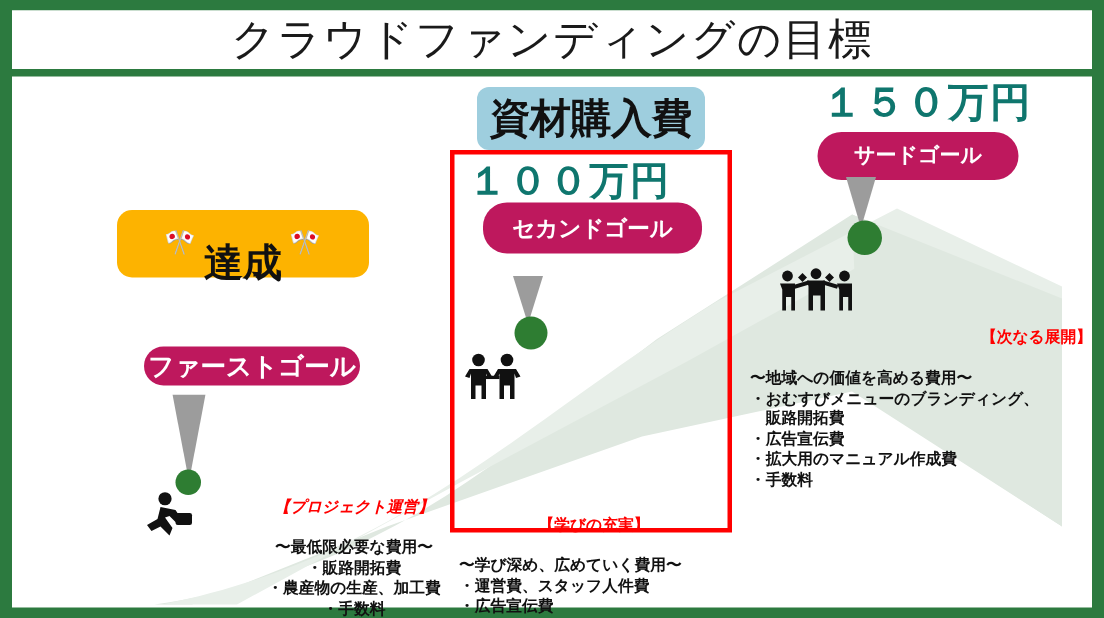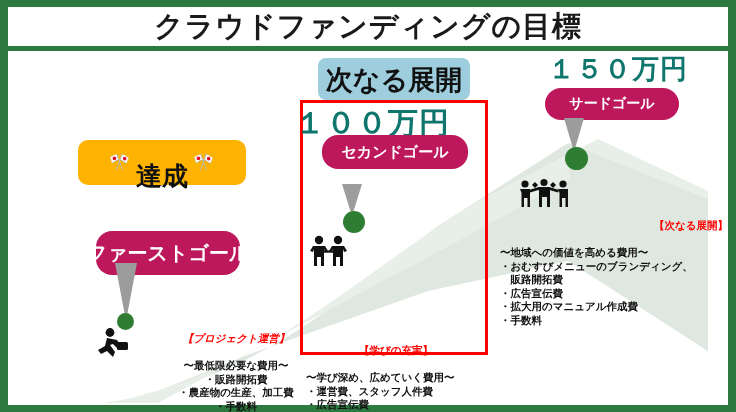--- a/index.html
+++ b/index.html
@@ -24,21 +24,21 @@
   .frame-right{position:absolute;right:0;top:0;width:8px;height:412px;background:#2c7a3f;}
   .frame-divider{position:absolute;left:8px;top:46px;width:720px;height:5px;background:#2c7a3f;}
 
   
   .title-bar{
     position:absolute;left:8px;top:7px;width:720px;height:39px;
     display:flex;align-items:center;justify-content:center;
     background:#ffffff;
   }
   .title-text{
-    font-size:29px;font-weight:bold;color:#1a1a1a;
+    font-size:29px;font-weight:normal;color:#1a1a1a;
     letter-spacing:1px;line-height:1;
     white-space:nowrap;
   }
 
   
   .ramp{position:absolute;left:8px;top:51px;width:720px;height:354px;overflow:hidden;}
   .ramp svg{display:block;}
 
   
   .amount{
@@ -108,21 +108,21 @@
     <div class="title-text">クラウドファンディングの目標</div>
   </div>
 
   <div class="badge-achieved">
     <span class="flag">🎌</span>
     <span class="btxt">達成</span>
     <span class="flag">🎌</span>
   </div>
 
 
-  <div class="pill" style="left:96px;top:231px;width:144px;height:44px;font-size:20px;">
+  <div class="pill" style="left:96px;top:231px;width:144px;height:26px;font-size:17px;">
     <span>ファーストゴール</span>
   </div>
   <svg class="tail" style="left:113px;top:263px;width:26px;height:58px;" viewBox="0 0 26 58">
     <polygon points="2,0 24,0 13,58" fill="#9c9c9c"></polygon>
   </svg>
 
   <div class="dot" style="left:117px;top:313px;width:17px;height:17px;"></div>
 
   <svg class="picto" style="left:95px;top:327px;width:38px;height:32px;" viewBox="0 0 38 32">
     <circle cx="15" cy="5.5" r="4.4" fill="#111"></circle>
@@ -132,26 +132,26 @@
 
   <div class="detail" style="left:148px;top:318px;width:176px;font-size:10.5px;text-align:center;">
     <span class="detail-head" style="display: block; font-style: italic;">【プロジェクト運営】</span>
     <span>〜最低限必要な費用〜
 ・販路開拓費
 ・農産物の生産、加工費
 ・手数料</span>
   </div>
 
   <div class="badge-next">
-    <span class="btxt">次なる展開</span>
+    <span class="btxt">資材購入費</span>
   </div>
 
   <div class="redbox"></div>
 
-  <div class="amount" style="left:295px;top:108px;font-size:30px;">１００万円</div>
+  <div class="amount" style="left:312px;top:108px;font-size:26px;">１００万円</div>
 
   <div class="pill" style="left:322px;top:135px;width:146px;height:34px;font-size:15px;">
     <span>セカンドゴール</span>
   </div>
   <svg class="tail" style="left:340px;top:184px;width:24px;height:32px;" viewBox="0 0 24 32">
     <polygon points="2,0 22,0 12,32" fill="#9c9c9c"></polygon>
   </svg>
 
   <div class="dot" style="left:343px;top:211px;width:22px;height:22px;"></div>
 

